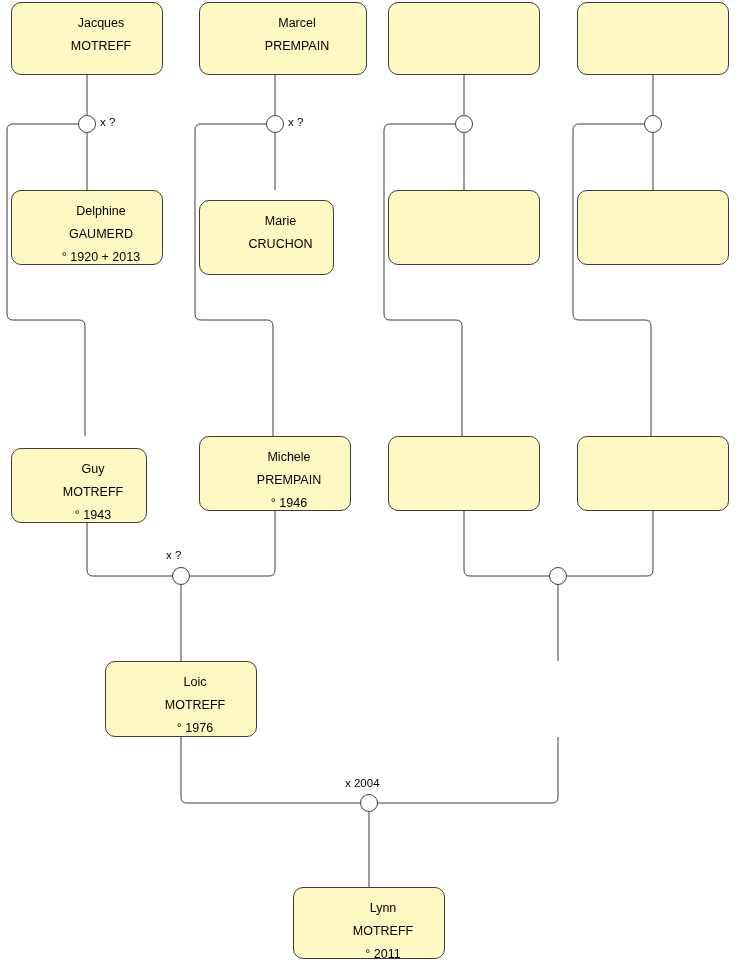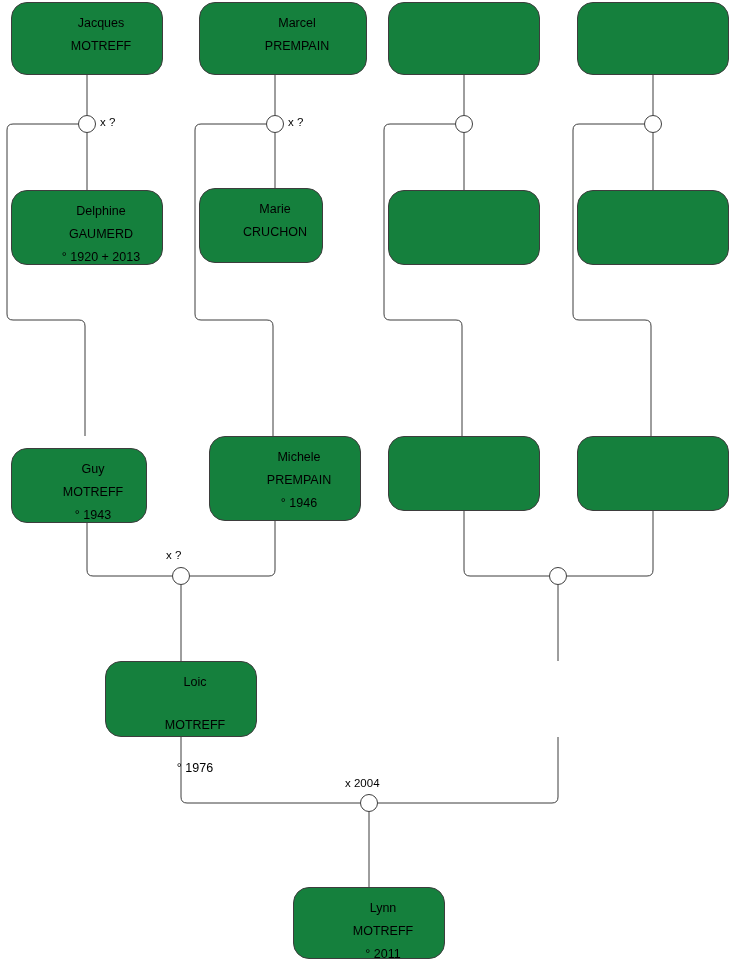--- a/index.html
+++ b/index.html
@@ -23,22 +23,22 @@
     left: 0;
     top: 0;
     width: 740px;
     height: 975px;
     pointer-events: none;
   }
   .person-box {
     position: absolute;
     box-sizing: border-box;
     border: 1px solid #3d3d3d;
-    border-radius: 16px;
-    background: #15803d;
+    border-radius: 10px;
+    background: #fef9c3;
     display: flex;
     flex-direction: column;
     align-items: center;
     justify-content: flex-start;
     padding-top: 9px;
     z-index: 2;
     padding-left: 28px;
   }
   .person-box .line {
     font-size: 12.5px;
@@ -120,46 +120,46 @@
   <div class="person-box empty" style="left:388px; top:2px; width:152px; height:73px;"></div>
 
   <div class="person-box empty" style="left:577px; top:2px; width:152px; height:73px;"></div>
 
   <div class="person-box" style="left:11px; top:190px; width:152px; height:75px;">
     <div class="line">Delphine</div>
     <div class="line">GAUMERD</div>
     <div class="line">° 1920 + 2013</div>
   </div>
 
-  <div class="person-box" style="left:199px; top:188px; width:124px; height:75px;">
+  <div class="person-box" style="left:199px; top:200px; width:135px; height:75px;">
     <div class="line">Marie</div>
     <div class="line">CRUCHON</div>
   </div>
 
   <div class="person-box empty" style="left:388px; top:190px; width:152px; height:75px;"></div>
 
   <div class="person-box empty" style="left:577px; top:190px; width:152px; height:75px;"></div>
 
   <div class="person-box" style="left:11px; top:448px; width:136px; height:75px;">
     <div class="line">Guy</div>
     <div class="line">MOTREFF</div>
     <div class="line">° 1943</div>
   </div>
 
-  <div class="person-box" style="left:209px; top:436px; width:152px; height:85px;">
+  <div class="person-box" style="left:199px; top:436px; width:152px; height:75px;">
     <div class="line">Michele</div>
     <div class="line">PREMPAIN</div>
     <div class="line">° 1946</div>
   </div>
 
   <div class="person-box empty" style="left:388px; top:436px; width:152px; height:75px;"></div>
 
   <div class="person-box empty" style="left:577px; top:436px; width:152px; height:75px;"></div>
 
-  <div class="person-box" style="left:105px; top:661px; width:152px; height:76px;gap:20px;">
+  <div class="person-box" style="left:105px; top:661px; width:152px; height:76px;">
     <div class="line">Loic</div>
     <div class="line">MOTREFF</div>
     <div class="line">° 1976</div>
   </div>
 
 
   <div class="person-box" style="left:293px; top:887px; width:152px; height:72px;">
     <div class="line">Lynn</div>
     <div class="line">MOTREFF</div>
     <div class="line">° 2011</div>

